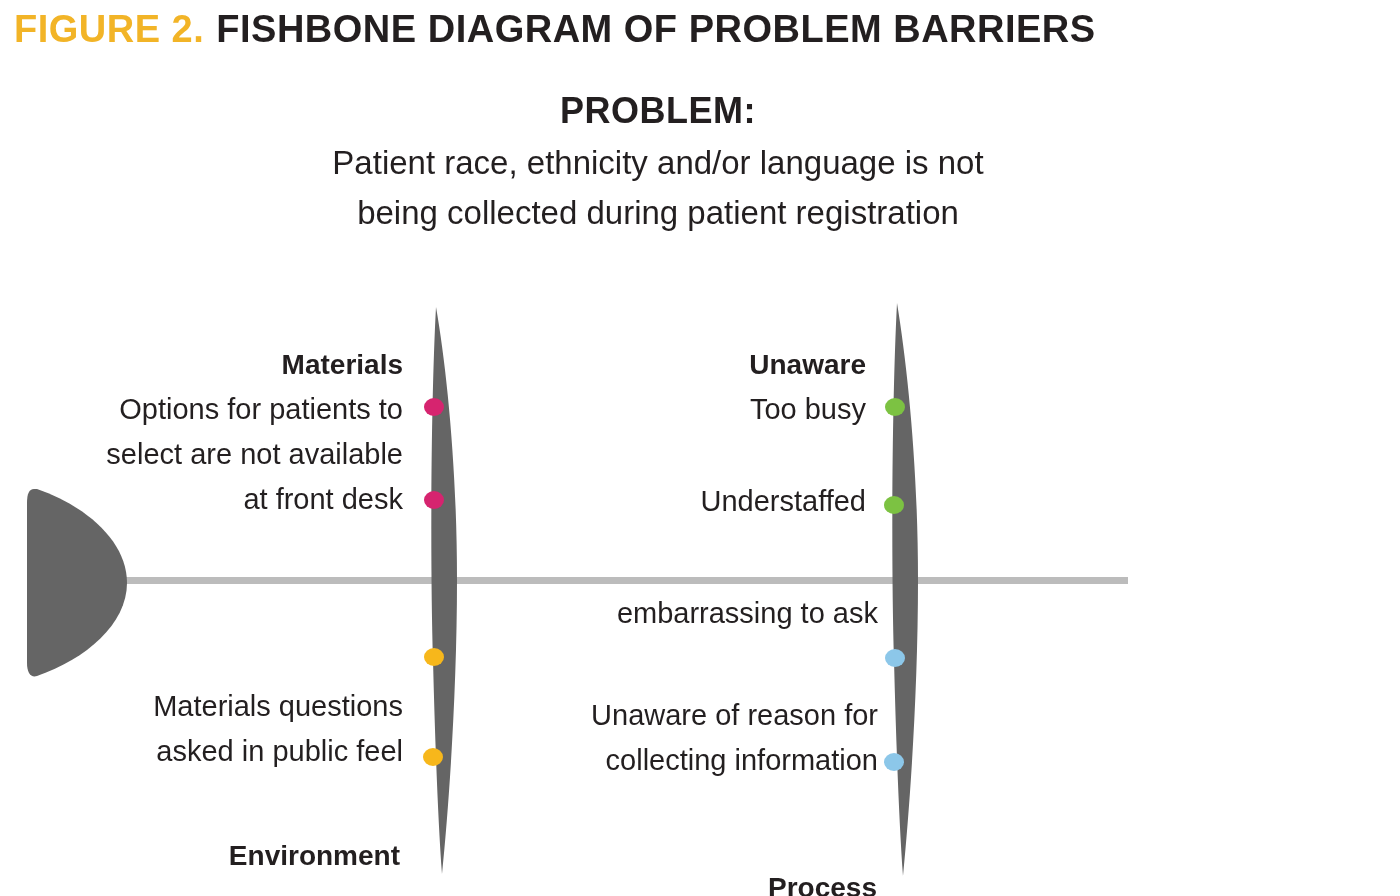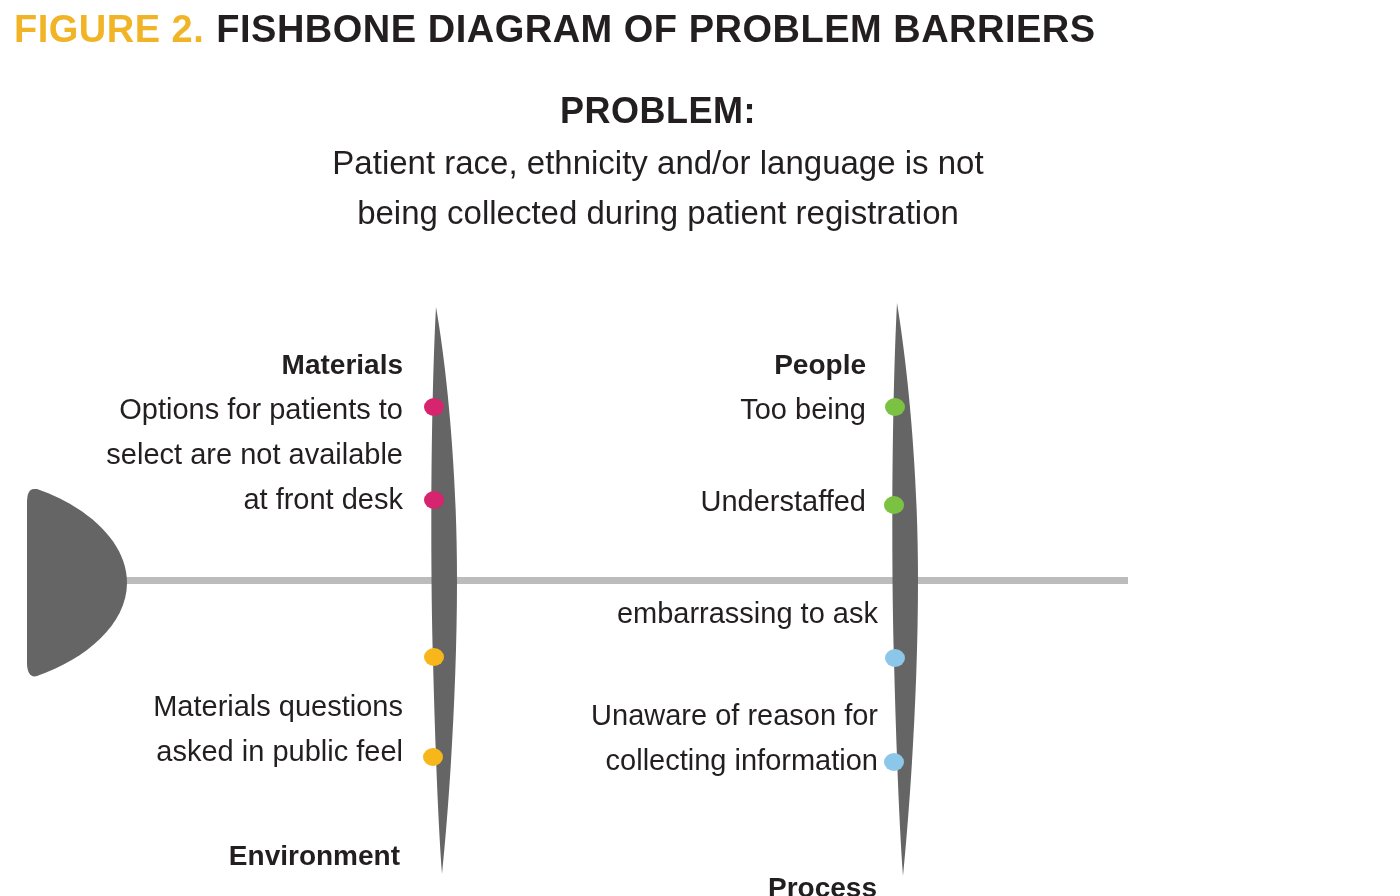--- a/index.html
+++ b/index.html
@@ -57,22 +57,22 @@
   <div class="txt-block" id="materials-block">
     <div class="cat-label">Materials</div>
     <div class="cause-line">Options for patients to</div>
     <div class="cause-line">select are not available</div>
     <div class="cause-line">at front desk</div>
   </div>
   <span class="dot" style="left: 424px; top: 398px; background-color: rgb(214, 36, 111);"></span>
   <span class="dot" style="left: 424px; top: 491px; background-color: rgb(214, 36, 111);"></span>
 
   <div class="txt-block" id="people-block">
-    <div class="cat-label">People</div>
-    <div class="cause-line">Too being</div>
+    <div class="cat-label">Unaware</div>
+    <div class="cause-line">Too busy</div>
     <div class="cause-line" id="people-cause-2">Understaffed</div>
   </div>
   <span class="dot" style="left: 885px; top: 398px; background-color: rgb(124, 194, 66);"></span>
   <span class="dot" style="left: 884px; top: 496px; background-color: rgb(124, 194, 66);"></span>
 
   <div class="txt-block" id="process-block">
     <div class="cause-line">embarrassing to ask</div>
     <div class="cause-line" id="process-cause-2-l1">Unaware of reason for</div>
     <div class="cause-line">collecting information</div>
   </div>

